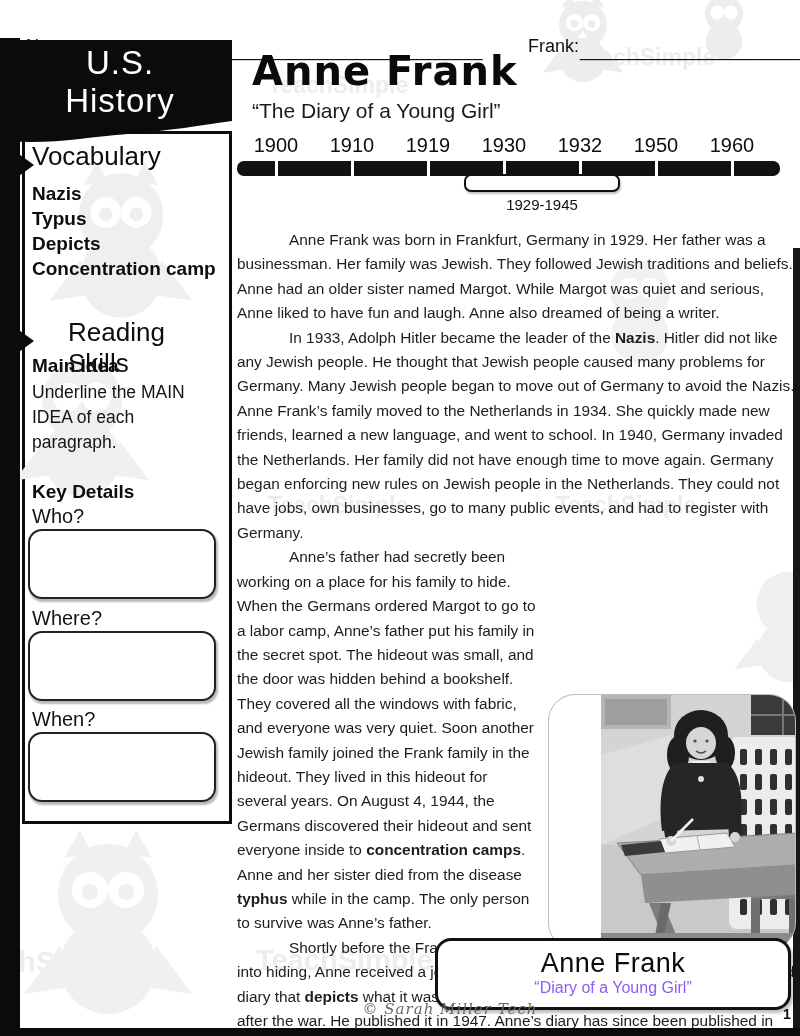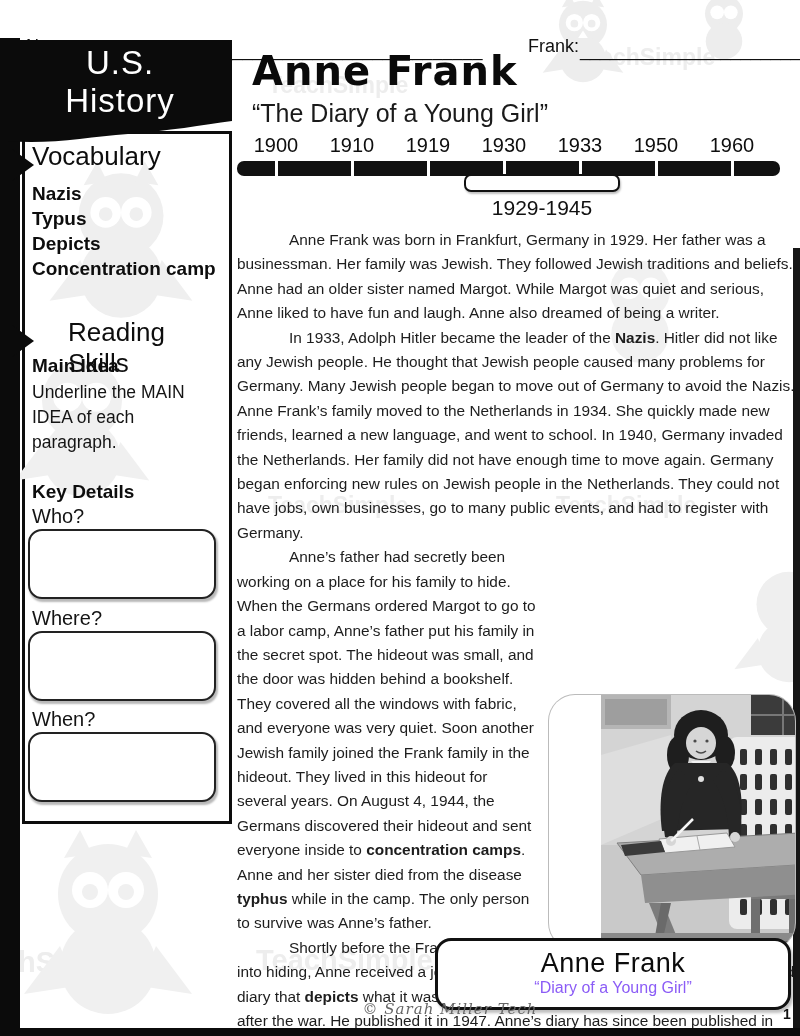--- a/index.html
+++ b/index.html
@@ -29,29 +29,29 @@
   .side-b{position:absolute;left:10px;font-size:19px;font-weight:700;color:#0d0d0d;}
   .side-t{position:absolute;left:10px;width:182px;font-size:17.5px;line-height:25px;color:#141414;}
   .q-label{position:absolute;left:10px;font-size:20px;color:#141414;}
   .q-box{position:absolute;left:6px;width:184px;height:66px;border:2.5px solid #222;border-radius:14px;
          background:#fff;box-shadow:1.5px 2.5px 2px rgba(0,0,0,.28);}
   .arrow{position:absolute;width:0;height:0;border-top:16px solid transparent;border-bottom:16px solid transparent;
          border-left:22px solid #0b0b0b;z-index:4;}
   
   .title{position:absolute;left:252px;top:48px;font-family:"DejaVu Sans",sans-serif;font-weight:800;
          font-size:40px;letter-spacing:1px;color:#0a0a0a;z-index:3;}
-  .subtitle{position:absolute;left:252px;top:99px;font-size:25px;color:#1a1a1a;z-index:3;}
+  .subtitle{position:absolute;left:252px;top:99px;font-size:21px;color:#1a1a1a;z-index:3;}
   
   .timeline{position:absolute;left:237px;top:134px;width:558px;height:90px;z-index:3;}
   .tl-label{position:absolute;top:0;transform:translateX(-50%);font-size:20px;color:#0e0e0e;}
   .tl-bar{position:absolute;left:0;top:27px;width:543px;height:15px;background:#111;border-radius:7px;}
   .tl-gap{position:absolute;top:0;width:3px;height:15px;background:#fff;}
   .tl-range{position:absolute;left:227px;top:40px;width:152px;height:14px;background:#fff;
             border:2px solid #111;border-radius:7px;box-shadow:1px 2px 2px rgba(0,0,0,.25);}
-  .tl-range-label{position:absolute;left:305px;top:62px;transform:translateX(-50%);font-size:21px;color:#111;}
+  .tl-range-label{position:absolute;left:305px;top:62px;transform:translateX(-50%);font-size:15px;color:#111;}
   
   .text-col{position:absolute;left:237px;top:228px;width:558px;z-index:3;font-size:15.4px;
             line-height:24.4px;color:#1d1d1d;}
   .para{text-indent:52px;}
   .para sup{font-size:10px;line-height:0;vertical-align:super;}
   .photo-float{float:right;width:246px;height:254px;margin:150px 0 10px 12px;border-radius:26px;
                overflow:hidden;box-shadow:0 0 0 1px #bbb;}
   
   .caption-box{position:absolute;left:435px;top:938px;width:350px;height:66px;border:3px solid #111;
                border-radius:16px;background:#fff;z-index:3;text-align:center;
@@ -195,21 +195,21 @@
 
   <div class="title">Anne Frank</div>
   <div class="subtitle">“The Diary of a Young Girl”</div>
 
   <div class="timeline">
     <div id="tl-labels">
         <span class="tl-label" style="left: 39px;">1900</span>
         <span class="tl-label" style="left: 115px;">1910</span>
         <span class="tl-label" style="left: 191px;">1919</span>
         <span class="tl-label" style="left: 267px;">1930</span>
-        <span class="tl-label" style="left: 343px;">1933</span>
+        <span class="tl-label" style="left: 343px;">1932</span>
         <span class="tl-label" style="left: 419px;">1950</span>
         <span class="tl-label" style="left: 495px;">1960</span>
       </div>
     <div class="tl-bar" id="tl-bar">
         <div class="tl-gap" style="left: 37.5px;"></div>
         <div class="tl-gap" style="left: 113.5px;"></div>
         <div class="tl-gap" style="left: 189.5px;"></div>
         <div class="tl-gap" style="left: 265.5px;"></div>
         <div class="tl-gap" style="left: 341.5px;"></div>
         <div class="tl-gap" style="left: 417.5px;"></div>

